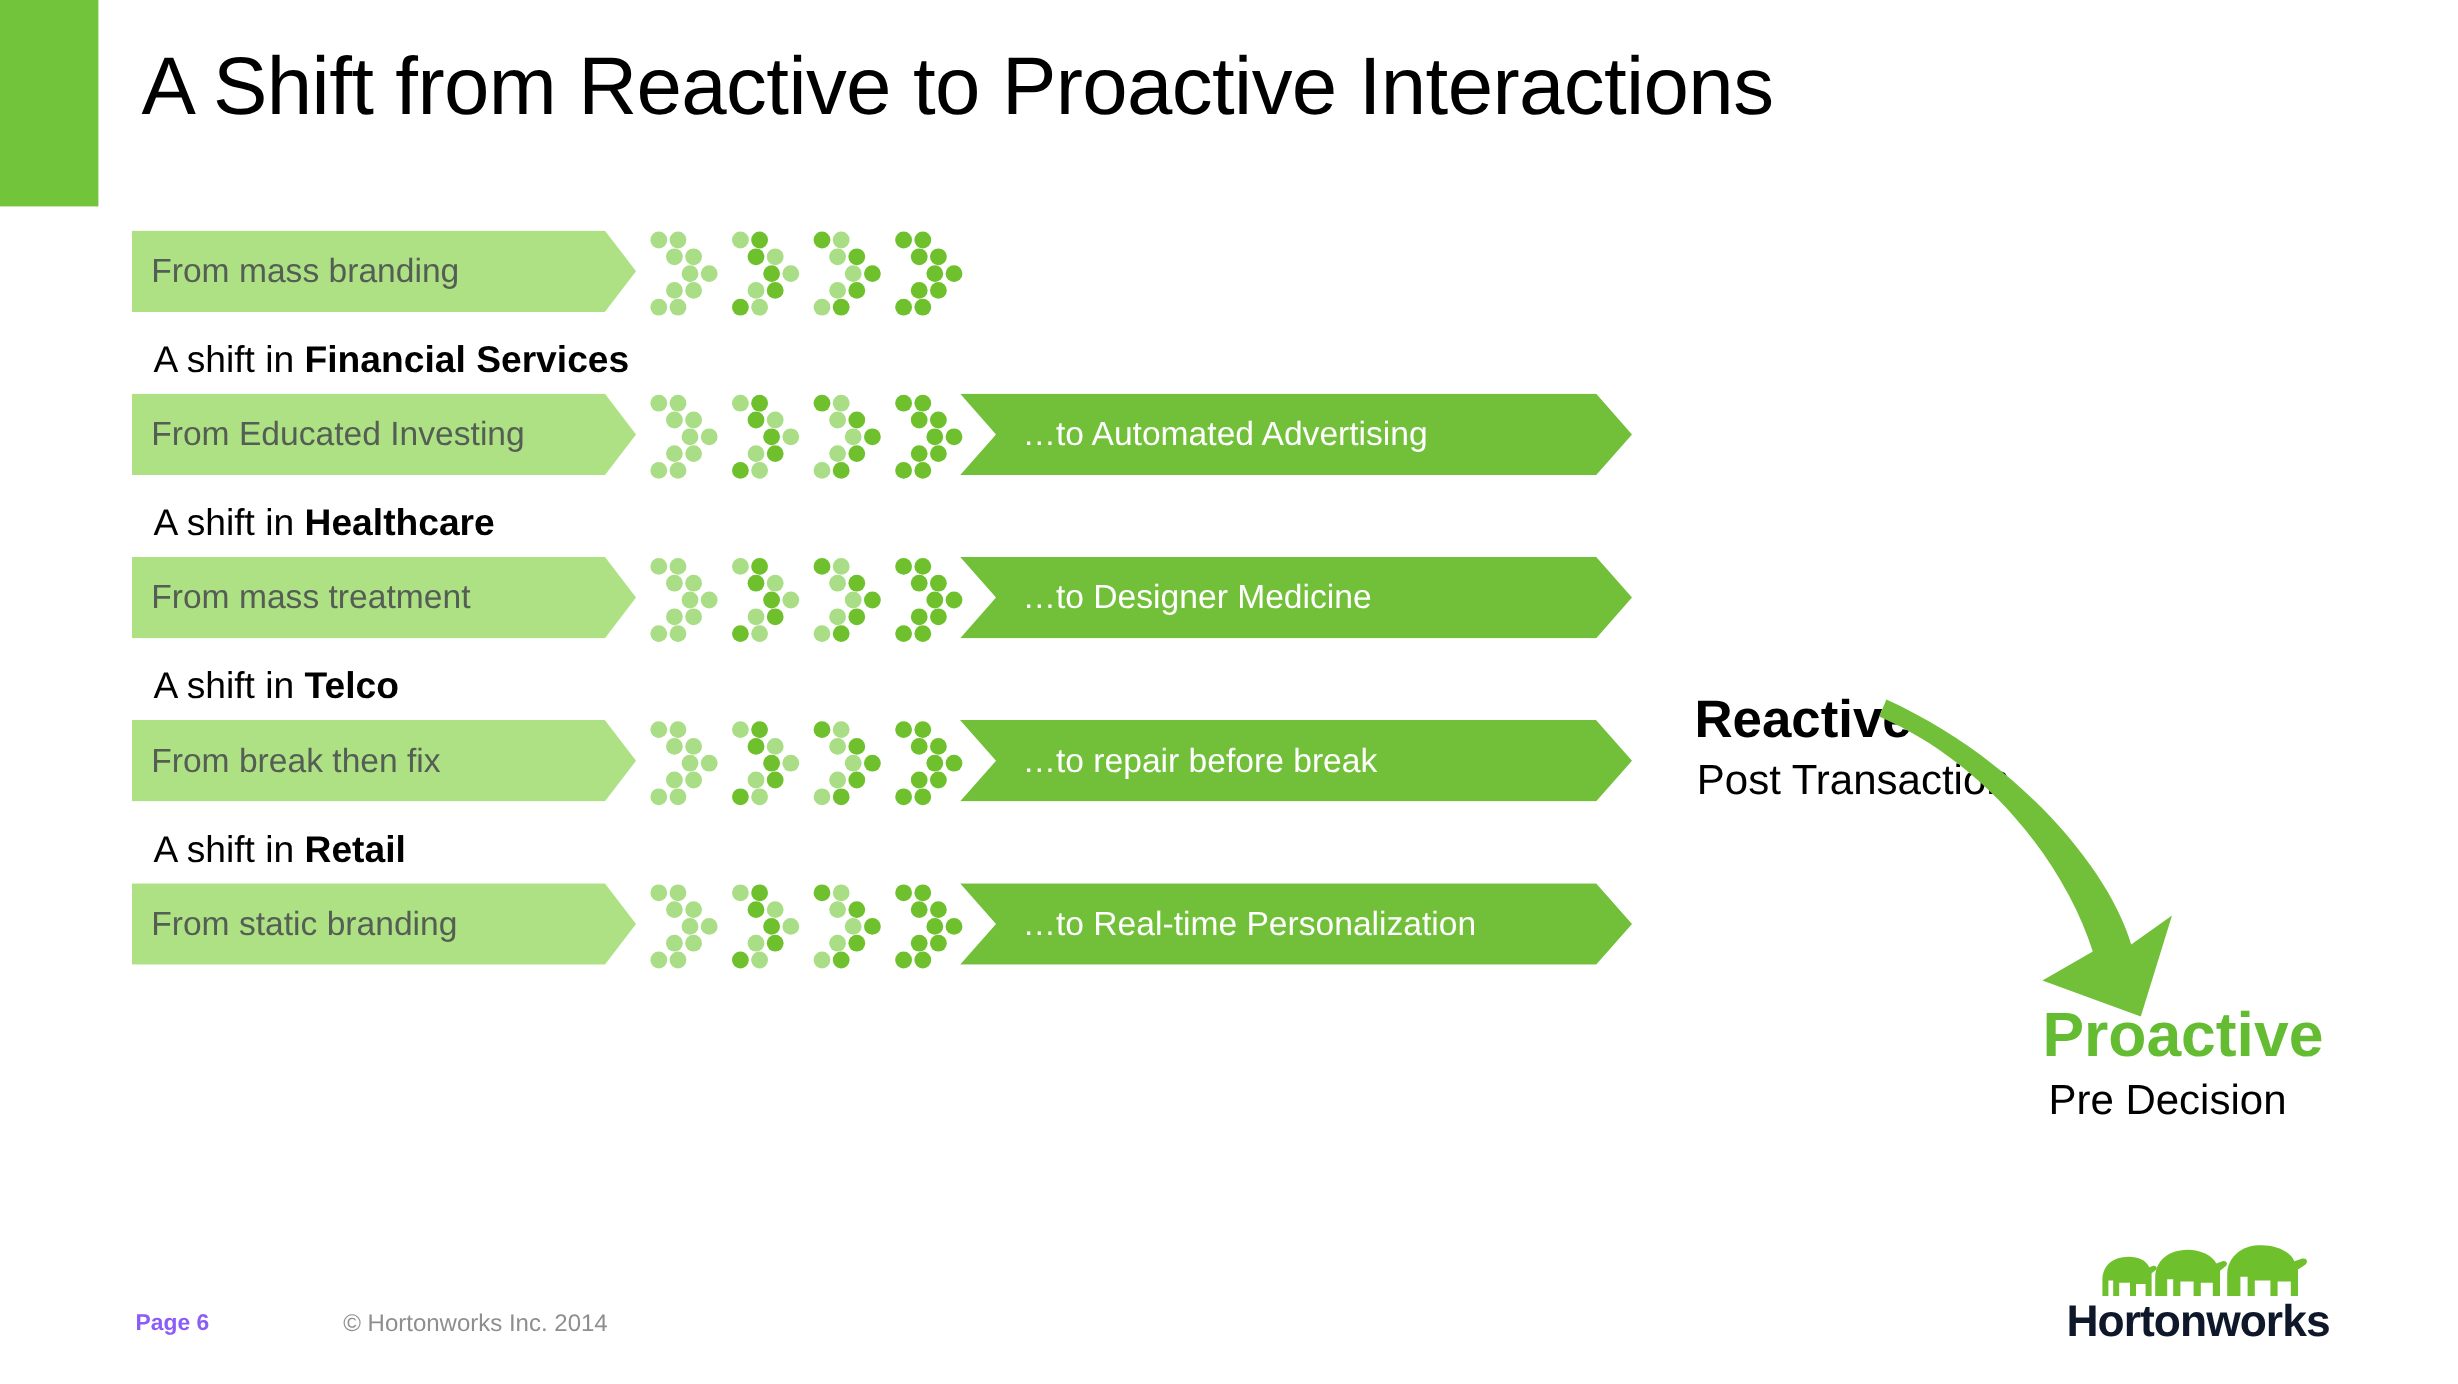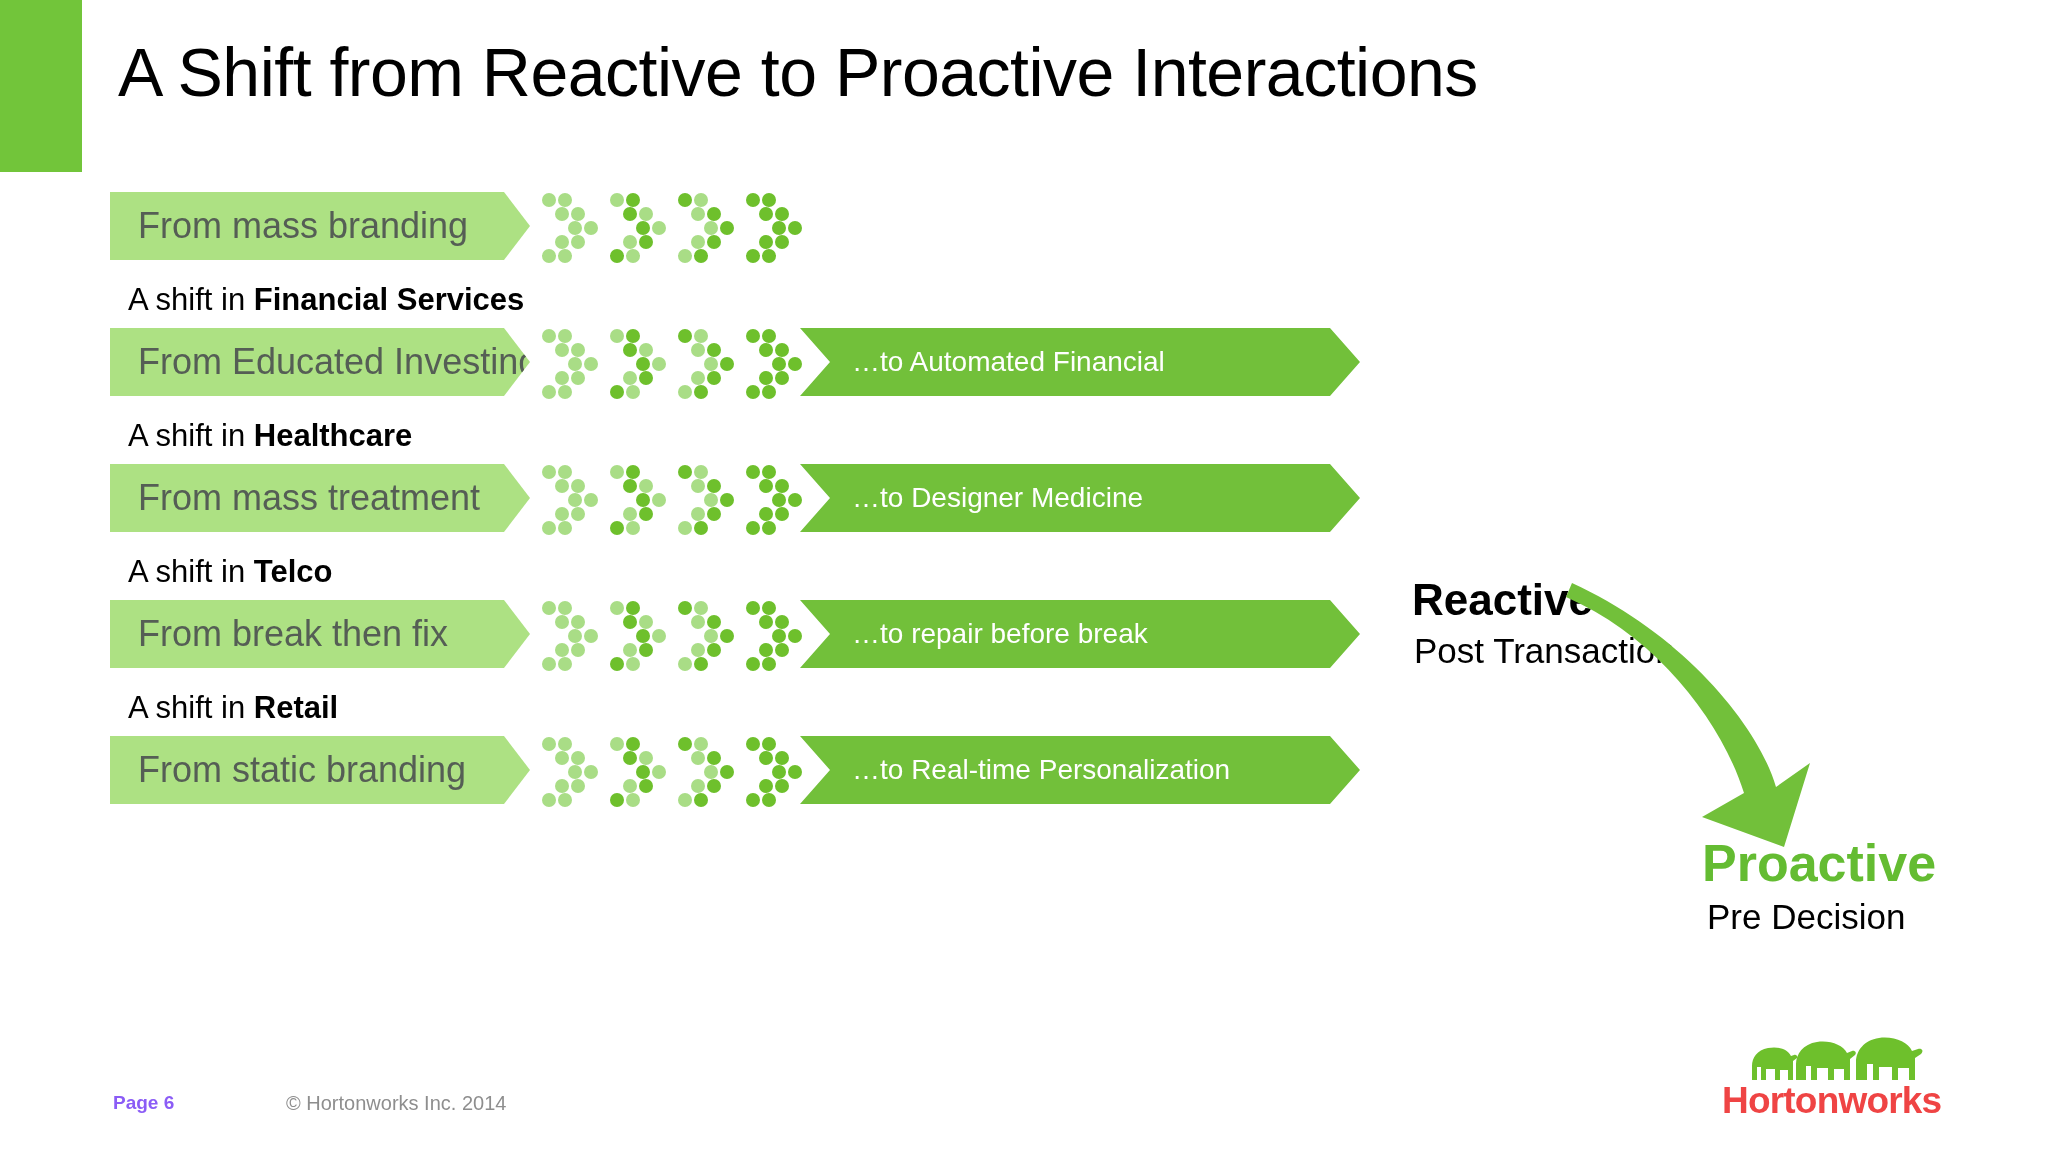--- a/index.html
+++ b/index.html
@@ -76,23 +76,23 @@
     top: 0;
     width: 420px;
     height: 68px;
     background: #ADE183;
     -webkit-clip-path: polygon(0 0, calc(100% - 26px) 0, 100% 50%, calc(100% - 26px) 100%, 0 100%);
     clip-path: polygon(0 0, calc(100% - 26px) 0, 100% 50%, calc(100% - 26px) 100%, 0 100%);
     display: flex;
     align-items: center;
   }
   .bar-left-label {
-    font-size: 36px;
+    font-size: 28px;
     color: #555e55;
-    margin-left: 28px;
+    margin-left: 16px;
     white-space: nowrap;
   }
 
   
   .dot-field {
     position: absolute;
     left: 432px;
     top: 0;
     width: 270px;
     height: 68px;
@@ -205,21 +205,21 @@
     width: 190px;
     height: 46px;
   }
   .logo-word {
     position: absolute;
     left: 0;
     top: 44px;
     font-size: 37px;
     font-weight: 700;
     letter-spacing: -0.8px;
-    color: #ef4444;
+    color: #0f172a;
   }
 
   
   .footer-page {
     position: absolute;
     left: 113px;
     top: 1092px;
     font-size: 19px;
     font-weight: 700;
     color: #8b5cf6;
@@ -351,21 +351,21 @@
               <div class="dot" style="left: 29px; top: 15px; background: rgb(110, 192, 44);"></div>
               <div class="dot" style="left: 26px; top: 29px; background: rgb(110, 192, 44);"></div>
               <div class="dot" style="left: 42px; top: 29px; background: rgb(110, 192, 44);"></div>
               <div class="dot" style="left: 13px; top: 43px; background: rgb(110, 192, 44);"></div>
               <div class="dot" style="left: 29px; top: 43px; background: rgb(110, 192, 44);"></div>
               <div class="dot" style="left: 0px; top: 57px; background: rgb(110, 192, 44);"></div>
               <div class="dot" style="left: 16px; top: 57px; background: rgb(110, 192, 44);"></div>
             </div>
           </div>
         <div class="bar-right">
-          <span class="bar-right-label">…to Automated Financial</span>
+          <span class="bar-right-label">…to Automated Advertising</span>
         </div>
       </div>
     </div>
 
     <div class="shift-row">
       <div class="shift-heading"><span>A shift in </span><span class="bold">Healthcare</span></div>
       <div class="bar">
         <div class="bar-left">
           <span class="bar-left-label">From mass treatment</span>
         </div>

